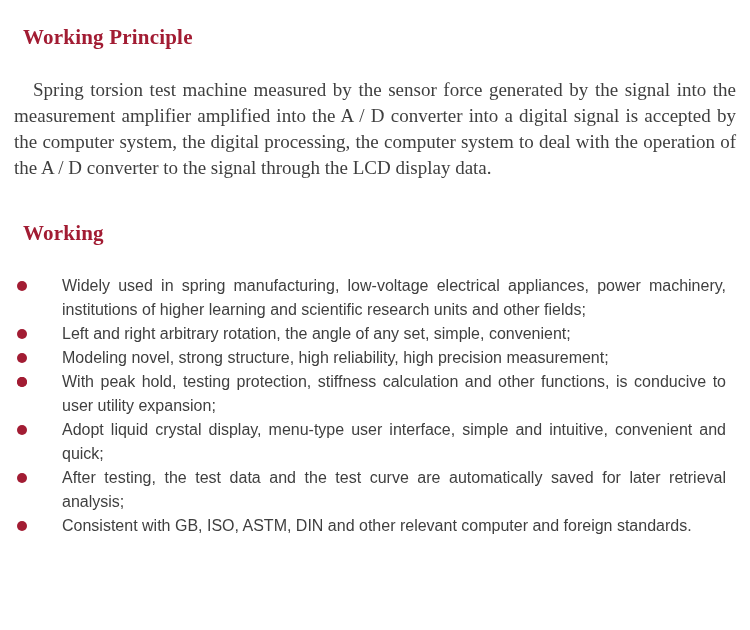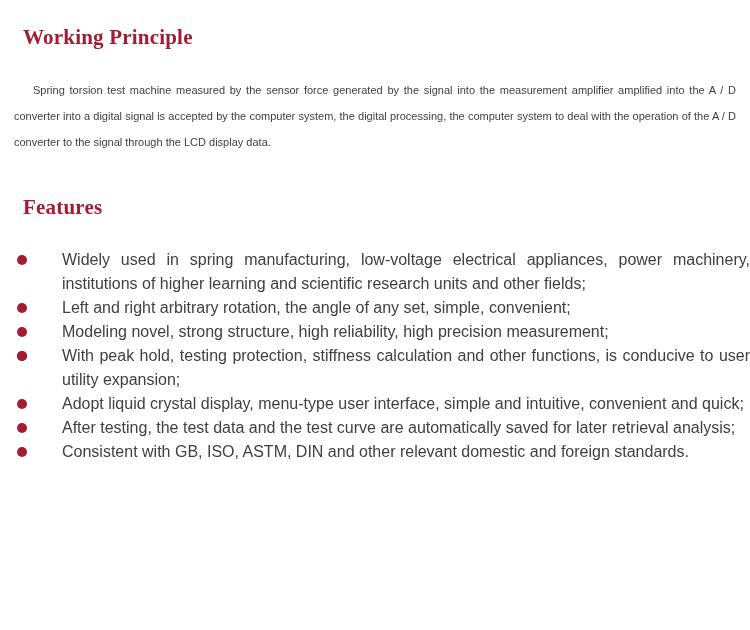--- a/index.html
+++ b/index.html
@@ -27,32 +27,33 @@
   .heading-working {
     padding-top: 26px;
   }
   .heading-features {
     margin-top: 41px;
   }
   .body-paragraph {
     margin: 29px 14px 0 14px;
     text-indent: 19px;
     text-align: justify;
-    font-size: 11px;
+    font-size: 19px;
     line-height: 26px;
     color: #3f3f3f;
+    font-family: Liberation Serif, serif;
   }
   .features-list {
     list-style: none;
     margin: 30px 0 0 0;
     padding: 0;
   }
   .features-list li {
     position: relative;
-    padding: 0 0 0 62px;
+    padding: 0 24px 0 62px;
     text-align: justify;
     font-size: 16px;
     line-height: 24px;
     color: #3f3f3f;
   }
   .bullet-dot {
     position: absolute;
     left: 17px;
     top: 7px;
     width: 10px;
@@ -63,21 +64,21 @@
 </style>
 </head>
 <body>
 
 <div class="page">
 
   <h2 class="section-heading heading-working">Working Principle</h2>
 
   <p class="body-paragraph">Spring torsion test machine measured by the sensor force generated by the signal into the measurement amplifier amplified into the A / D converter into a digital signal is accepted by the computer system, the digital processing, the computer system to deal with the operation of the A / D converter to the signal through the LCD display data.</p>
 
-  <h2 class="section-heading heading-features">Features</h2>
+  <h2 class="section-heading heading-features">Working</h2>
 
   <ul class="features-list">
     <li>
       <span class="bullet-dot"></span>
       <span>Widely used in spring manufacturing, low-voltage electrical appliances, power machinery, institutions of higher learning and scientific research units and other fields;</span>
     </li>
     <li>
       <span class="bullet-dot"></span>
       <span>Left and right arbitrary rotation, the angle of any set, simple, convenient;</span>
     </li>
@@ -95,17 +96,17 @@
     <li>
       <span class="bullet-dot"></span>
       <span>Adopt liquid crystal display, menu-type user interface, simple and intuitive, convenient and quick;</span>
     </li>
     <li>
       <span class="bullet-dot"></span>
       <span>After testing, the test data and the test curve are automatically saved for later retrieval analysis;</span>
     </li>
     <li>
       <span class="bullet-dot"></span>
-      <span>Consistent with GB, ISO, ASTM, DIN and other relevant domestic and foreign standards.</span>
+      <span>Consistent with GB, ISO, ASTM, DIN and other relevant computer and foreign standards.</span>
     </li>
   </ul>
 
 </div>
 
 </body></html>

